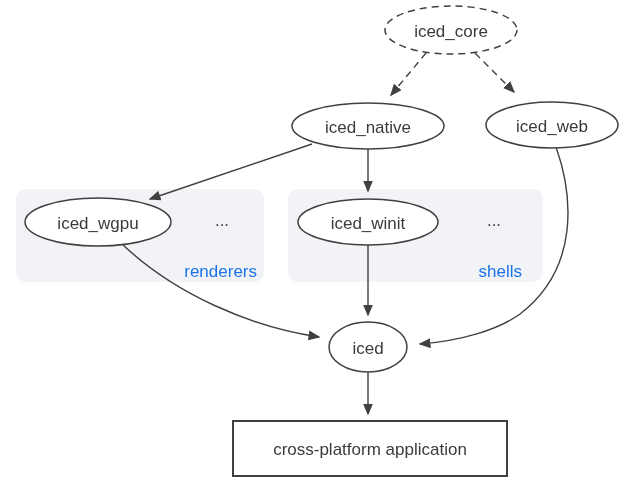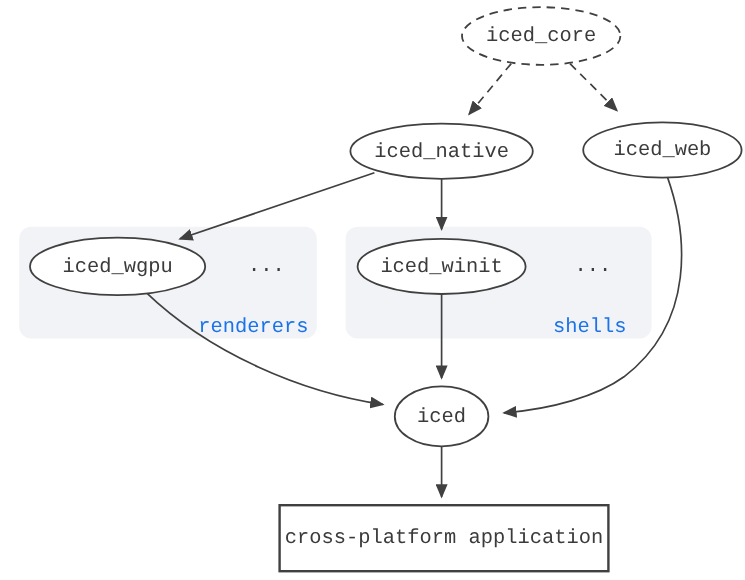--- a/index.html
+++ b/index.html
@@ -1,21 +1,21 @@
 <!DOCTYPE html>
 <html><head>
 <meta charset="utf-8">
 <style>
   html, body { margin: 0; padding: 0; background: #ffffff; }
   .stage {
     position: relative;
     width: 621px;
     height: 483px;
     background: #ffffff;
-    font-family: Liberation Mono, monospace;
+    font-family: Liberation Sans, sans-serif;
     overflow: hidden;
   }
   svg { display: block; }
   .edge {
     fill: none;
     stroke: #404040;
     stroke-width: 1.4;
   }
   .edge.dashed { stroke-dasharray: 7 5; }
   .node-ellipse {

